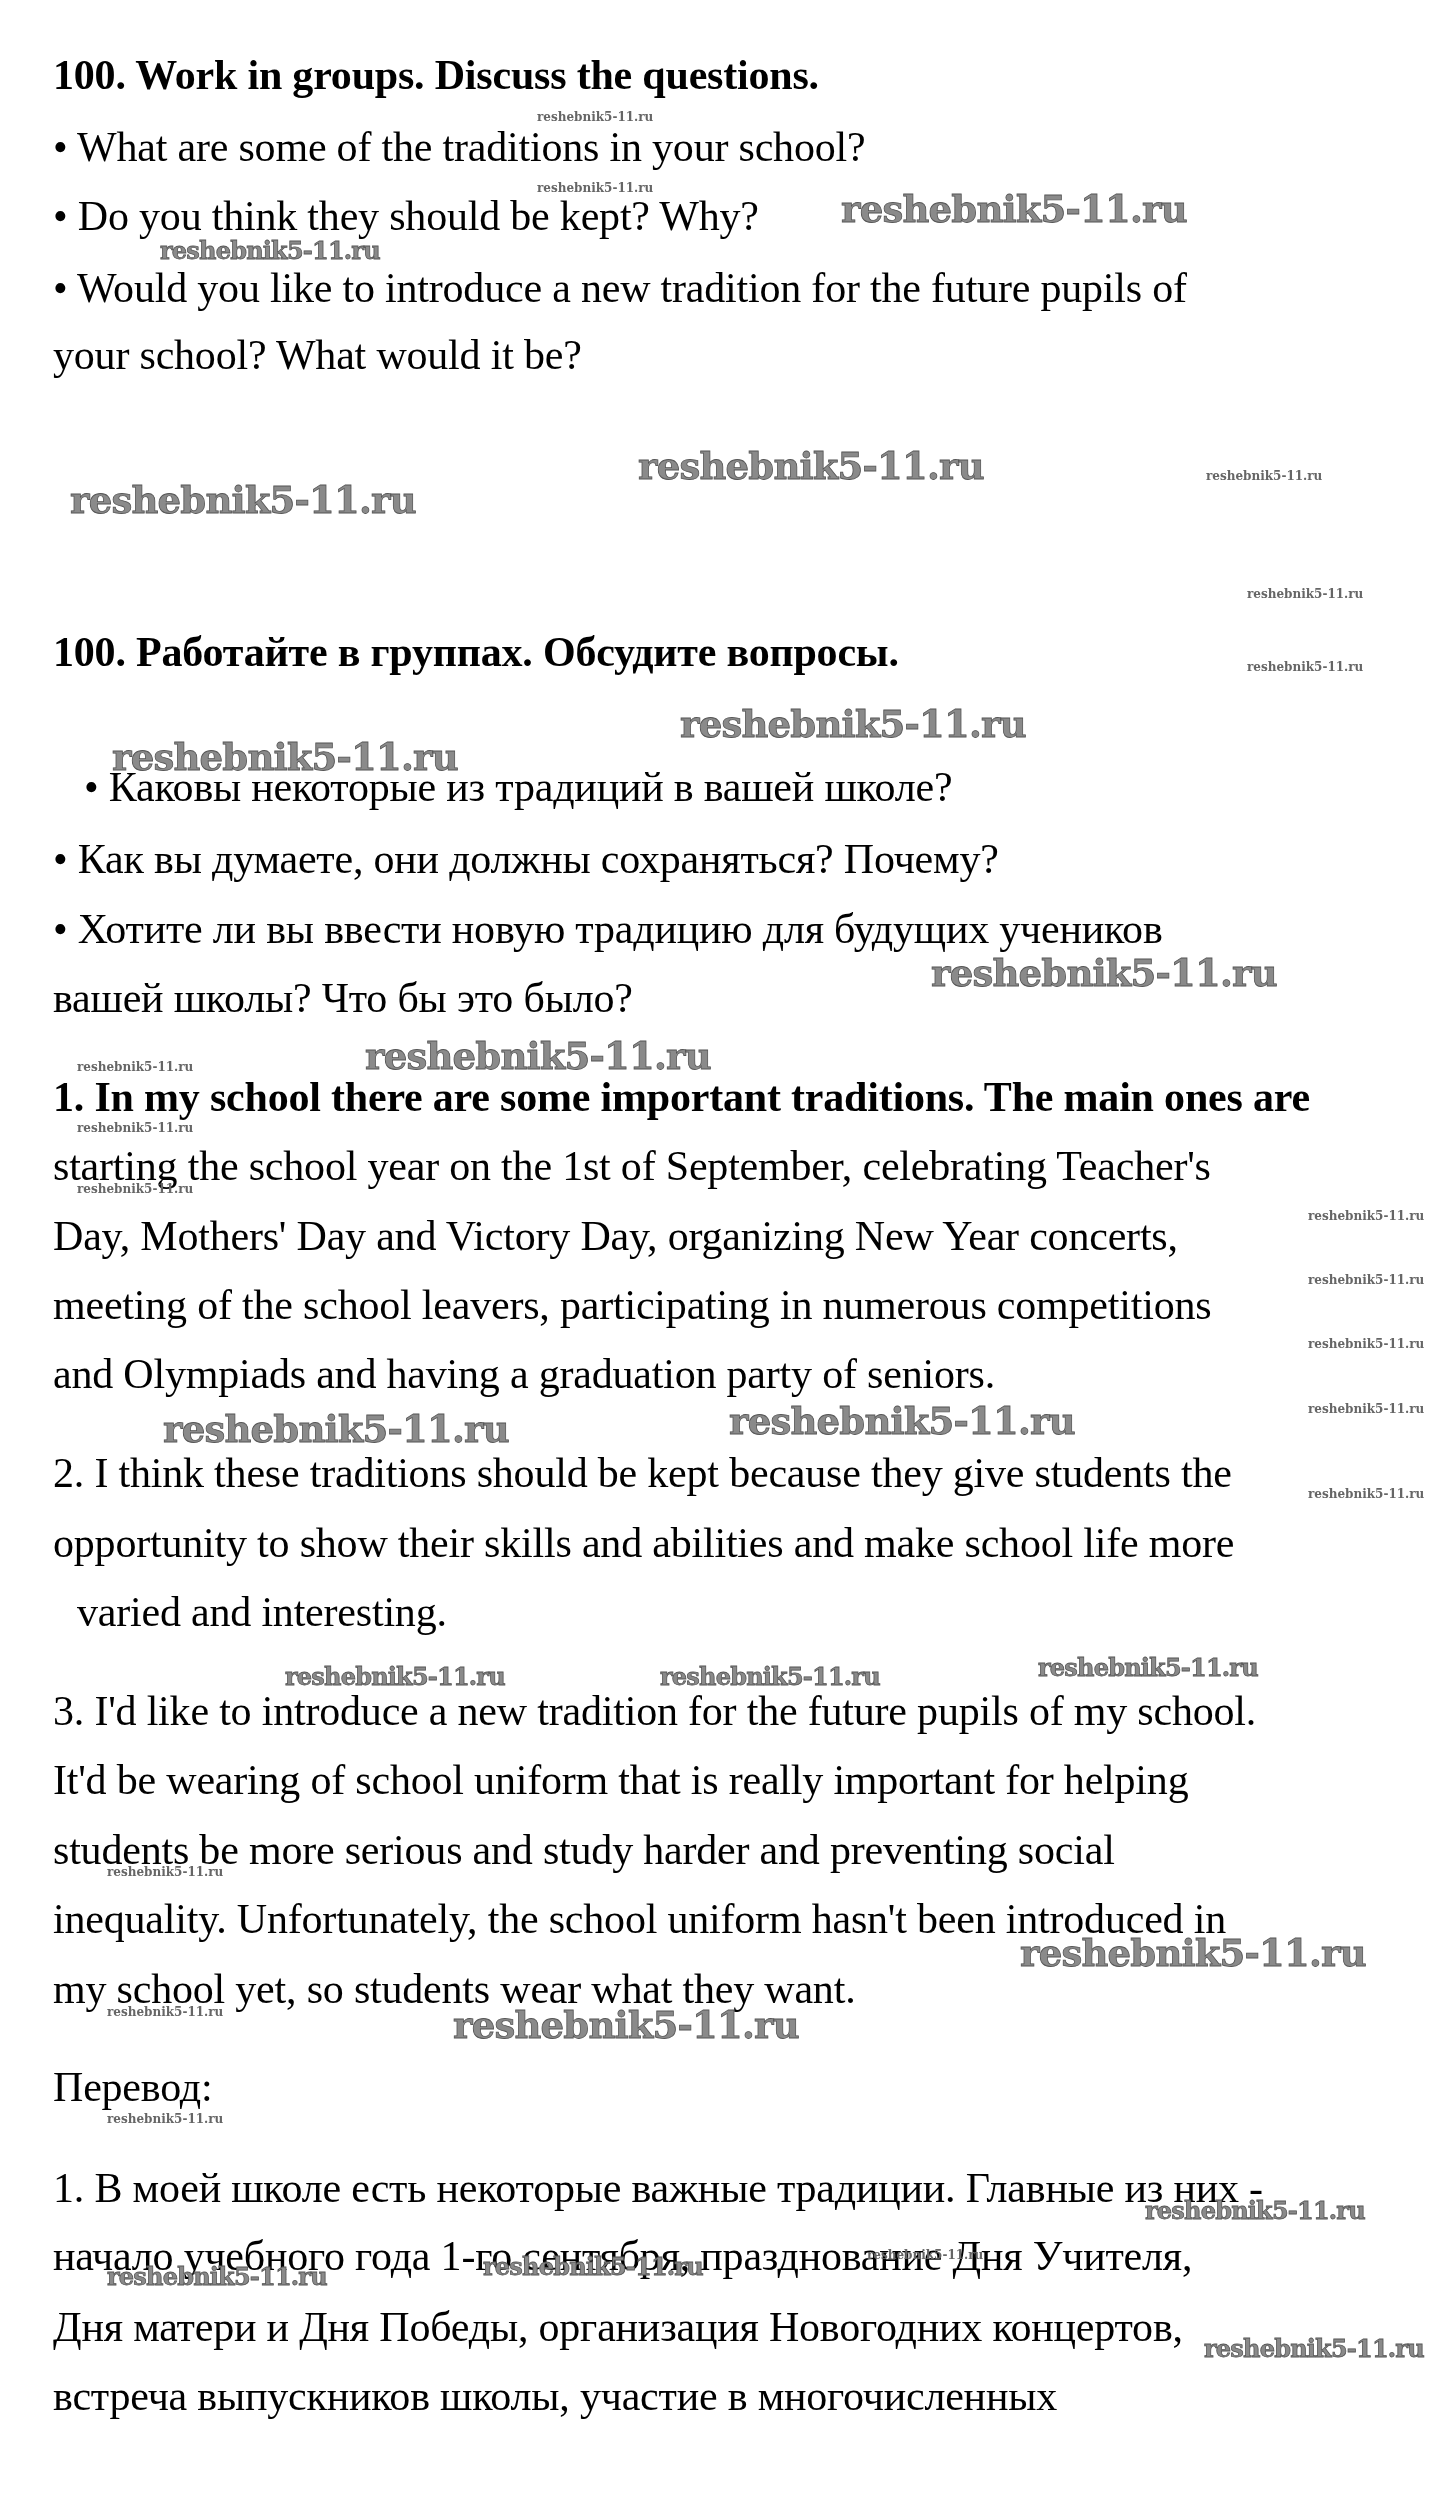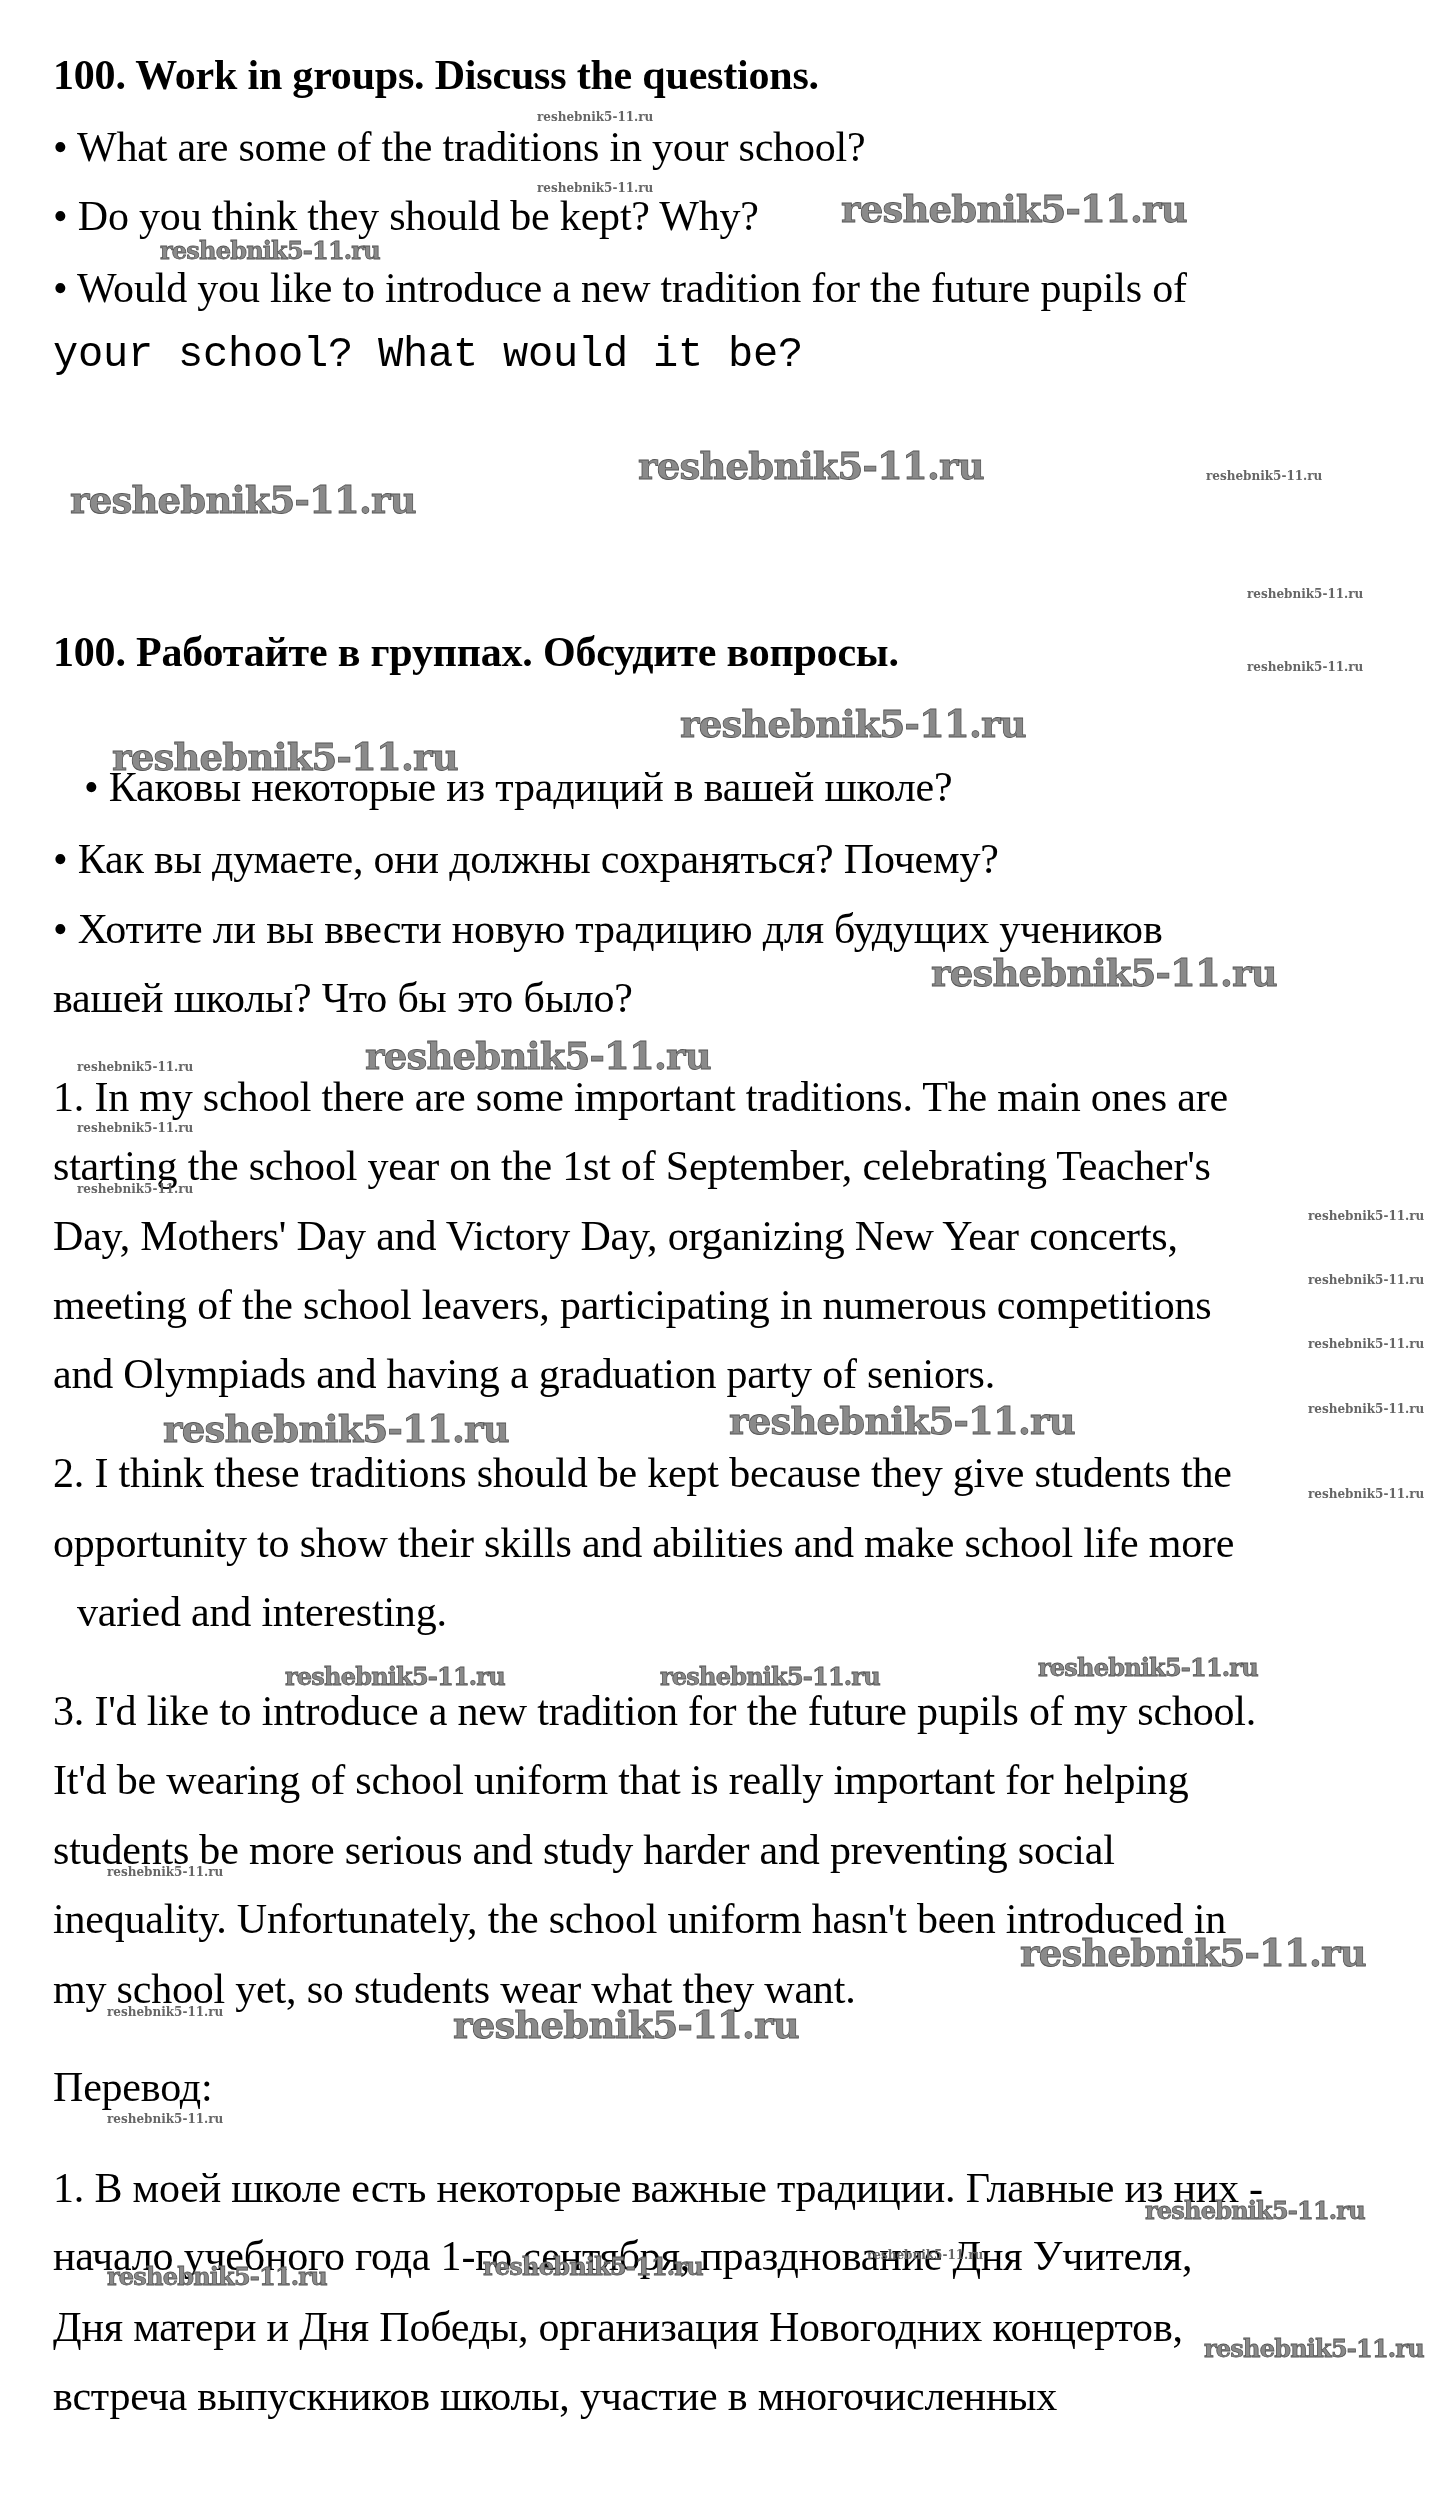--- a/index.html
+++ b/index.html
@@ -13,29 +13,29 @@
   .wm.med { font-size:24px; line-height:27px; }
   .wm.small { font-size:12px; line-height:14.4px; -webkit-text-stroke:0; color:#666; letter-spacing:0; }
 </style>
 </head>
 <body>
 
 <div class="line bold" style="top:51px;">100. Work in groups. Discuss the questions.</div>
 <div class="line" style="top:123px;">• What are some of the traditions in your school?</div>
 <div class="line" style="top:192px;">• Do you think they should be kept? Why?</div>
 <div class="line" style="top:264px;">• Would you like to introduce a new tradition for the future pupils of</div>
-<div class="line" style="top:331px;font-family:Liberation Mono, monospace;">your school? What would it be?</div>
+<div class="line" style="top:331px;">your school? What would it be?</div>
 
 <div class="line bold" style="top:628px;">100. Работайте в группах. Обсудите вопросы.</div>
 <div class="line" style="top:763px;margin-left:31px;">• Каковы некоторые из традиций в вашей школе?</div>
 <div class="line" style="top:835px;">• Как вы думаете, они должны сохраняться? Почему?</div>
 <div class="line" style="top:905px;">• Хотите ли вы ввести новую традицию для будущих учеников</div>
 <div class="line" style="top:974px;">вашей школы? Что бы это было?</div>
 
-<div class="line" style="top:1073px;">1. In my school there are some important traditions. The main ones are</div>
+<div class="line" style="top:1073px;font-weight:bold;">1. In my school there are some important traditions. The main ones are</div>
 <div class="line" style="top:1142px;">starting the school year on the 1st of September, celebrating Teacher's</div>
 <div class="line" style="top:1212px;">Day, Mothers' Day and Victory Day, organizing New Year concerts,</div>
 <div class="line" style="top:1281px;">meeting of the school leavers, participating in numerous competitions</div>
 <div class="line" style="top:1350px;text-align:center;">and Olympiads and having a graduation party of seniors.</div>
 
 <div class="line" style="top:1449px;">2. I think these traditions should be kept because they give students the</div>
 <div class="line" style="top:1519px;">opportunity to show their skills and abilities and make school life more</div>
 <div class="line" style="top:1588px;margin-left:24px;">varied and interesting.</div>
 
 <div class="line" style="top:1687px;">3. I'd like to introduce a new tradition for the future pupils of my school.</div>

